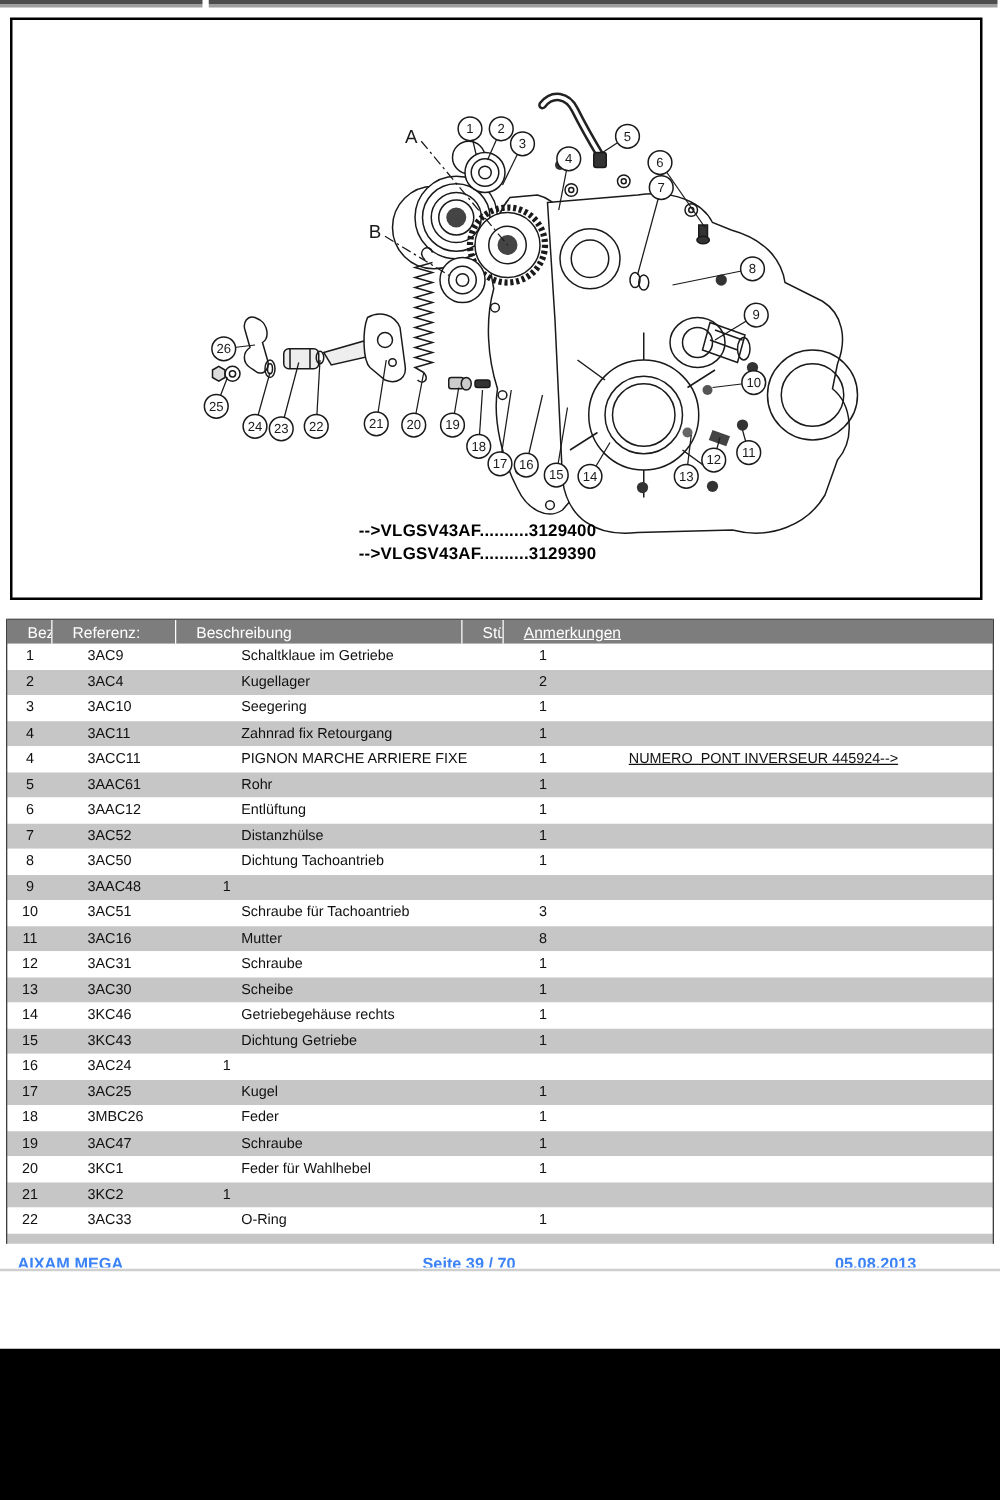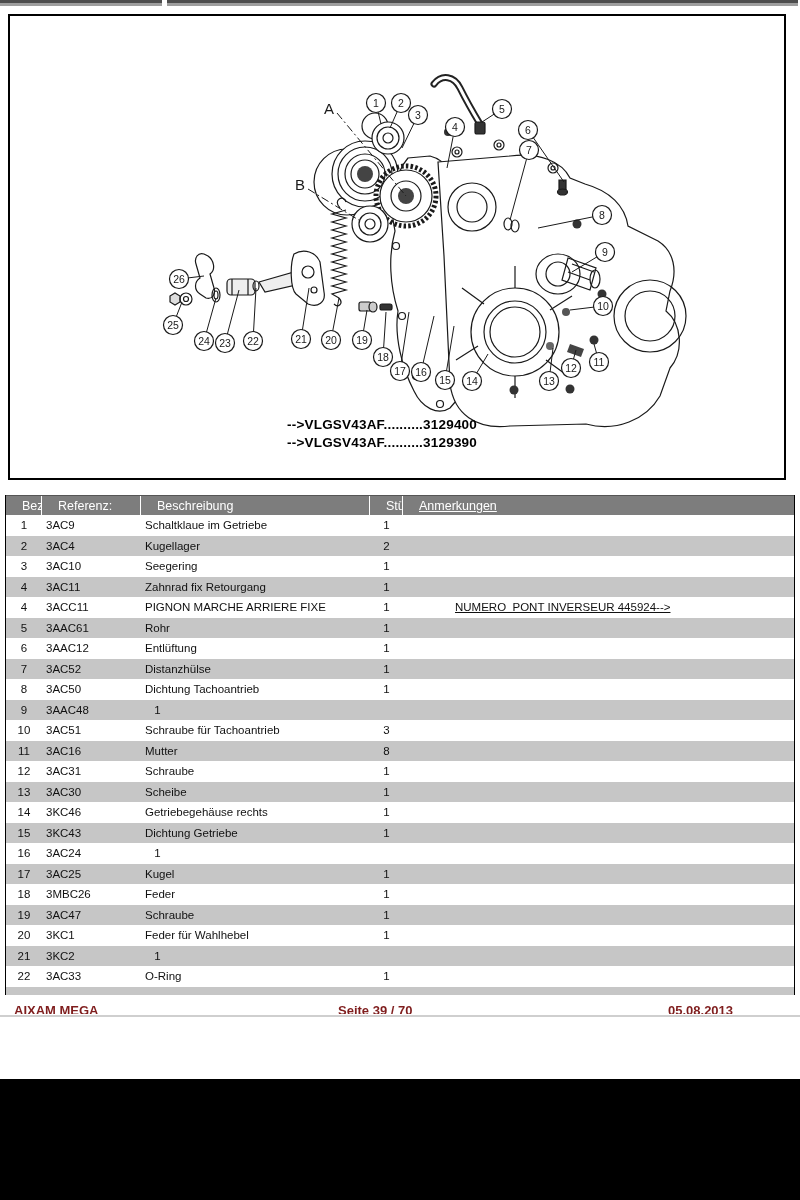--- a/index.html
+++ b/index.html
@@ -26,28 +26,28 @@
   .pt-header{display:flex;height:20px;background:#7d7d7d;color:#fff;
     font-size:12.5px;border-top:1px solid #555;box-sizing:border-box;}
   .pt-header .hc{display:flex;align-items:center;padding-left:16px;
     border-right:1px solid #fff;box-sizing:border-box;overflow:hidden;}
   .pt-header .hc:last-child{border-right:none;}
   .c1{width:36px;}.c2{width:99px;}.c3{width:229px;}.c4{width:33px;}.c5{width:336px;text-decoration:underline;}
   .pt-row{display:flex;height:20.5px;font-size:11.5px;background:#fff;}
   .pt-row.alt{background:#c6c6c6;}
   .pt-row .bc{display:flex;align-items:center;box-sizing:border-box;overflow:hidden;}
   .bc.c1{justify-content:center;}
-  .bc.c2,.bc.c3{padding-left:4px;}
+  .bc.c2,.bc.c3{padding-left:4px;margin-left:24px;}
   .bc.c4{justify-content:center;}
   .bc.c5{padding-left:52px;white-space:pre;}
   .pt-sliver{height:8px;background:#c6c6c6;}
 
   
   .footer-clip{position:absolute;left:0;top:1001px;width:800px;height:13px;
-    overflow:hidden;font-size:13px;font-weight:bold;color:#7f1d1d;}
+    overflow:hidden;font-size:13px;font-weight:bold;color:#3b82f6;}
   .footer-clip span{position:absolute;top:0;line-height:20px;}
   .f-left{left:14px;}
   .f-center{left:338px;}
   .f-right{left:668px;}
   .page-edge{position:absolute;left:0;top:1015px;width:800px;height:2px;background:#cfcfcf;}
   .black-bottom{position:absolute;left:0;top:1079px;width:800px;height:121px;background:#000;}
 </style>
 </head>
 <body>
 

